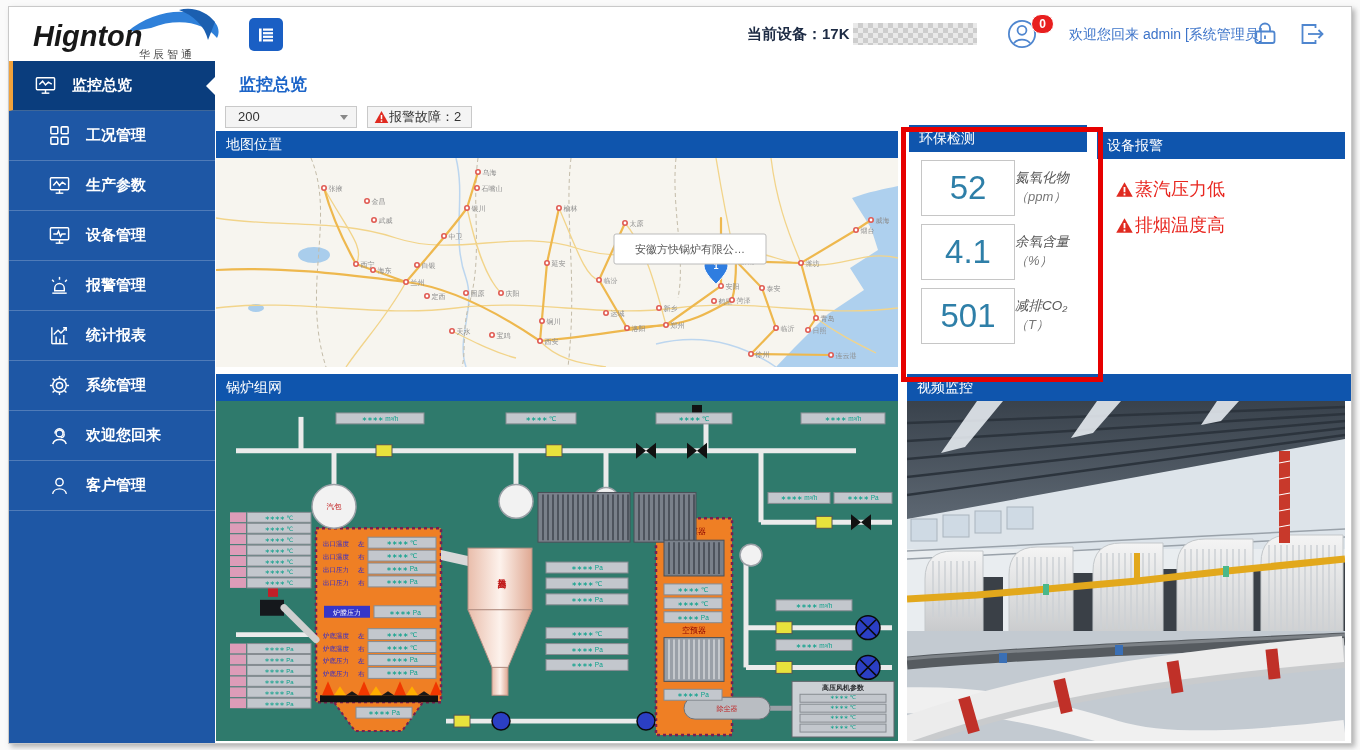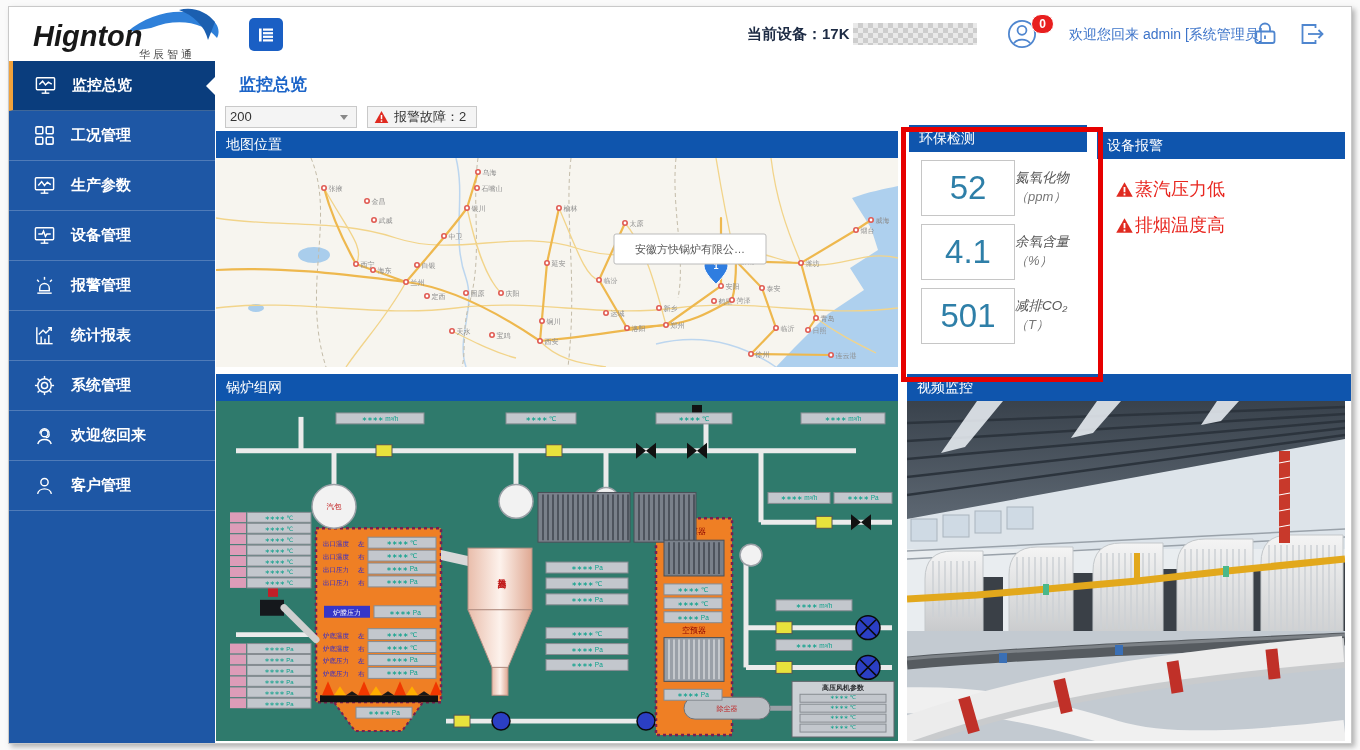--- a/index.html
+++ b/index.html
@@ -18,35 +18,35 @@
           background-image:linear-gradient(45deg,#cdcdcd 25%,transparent 25%,transparent 75%,#cdcdcd 75%),
                            linear-gradient(45deg,#cdcdcd 25%,#e9e9e9 25%,#e9e9e9 75%,#cdcdcd 75%);
           background-size:10px 10px;background-position:0 0,5px 5px;}
   .user-ic{position:absolute;left:998px;top:12px;width:30px;height:30px;cursor:pointer;}
   .badge{position:absolute;left:1022px;top:7px;min-width:17px;height:18px;border-radius:10px;background:#e81f1f;
          border:1px solid #fff;color:#fff;font-size:12px;font-weight:bold;text-align:center;line-height:18px;padding:0 2px;}
   .welcome{position:absolute;left:1060px;top:19px;font-size:14px;color:#3d74c9;white-space:nowrap;}
   .hicon{position:absolute;top:13px;width:28px;height:28px;cursor:pointer;}
   
   .sidebar{position:absolute;left:0;top:54px;width:206px;bottom:0;background:#1e57a5;}
-  .side-item{height:49px;display:flex;align-items:center;gap:15px;padding-left:24px;color:#fff;
+  .side-item{height:49px;display:flex;align-items:center;gap:15px;padding-left:39px;color:#fff;
              font-size:15px;font-weight:bold;border-bottom:1px solid rgba(255,255,255,.22);cursor:pointer;position:relative;}
   .side-item.active{background:#0a3d7d;padding-left:21px;border-left:4px solid #f0a23c;}
   .side-item.active::after{content:"";position:absolute;right:0;top:50%;margin-top:-9px;
              border-top:9px solid transparent;border-bottom:9px solid transparent;border-right:9px solid #fff;}
   .sicon{width:23px;height:23px;display:inline-flex;}
   
   .content{position:absolute;left:206px;top:54px;right:0;bottom:0;background:#fff;overflow:hidden;}
   .page-title{position:absolute;left:24px;top:12px;font-size:17px;font-weight:bold;color:#1b64c8;}
   .select-box{position:absolute;left:10px;top:45px;width:132px;height:22px;background:#f4f4f4;border:1px solid #c9c9c9;
-              font-size:13px;color:#333;line-height:20px;padding-left:4px;box-sizing:border-box;cursor:pointer;}
+              font-size:13px;color:#333;line-height:20px;padding-left:12px;box-sizing:border-box;cursor:pointer;}
   .select-box .caret{position:absolute;right:8px;top:8px;width:0;height:0;
               border-left:4px solid transparent;border-right:4px solid transparent;border-top:5px solid #888;}
   .alarm-chip{position:absolute;left:152px;top:45px;height:22px;background:#f4f4f4;border:1px solid #c9c9c9;
-              font-size:13px;color:#333;display:flex;align-items:center;gap:5px;padding:0 10px 0 6px;box-sizing:border-box;}
+              font-size:13px;color:#333;display:flex;align-items:center;padding:0 10px 0 6px;box-sizing:border-box;}
   .panel{position:absolute;background:#fff;}
   .panel-hd{height:27px;background:#0f55ad;color:#fff;font-size:14px;line-height:27px;padding-left:10px;}
   #panel-map{left:1px;top:70px;width:682px;}
   #panel-env{left:694px;top:64px;width:178px;height:233px;}
   #panel-alarms{left:882px;top:71px;width:248px;height:235px;}
   #panel-boiler{left:1px;top:313px;width:682px;}
   #panel-video{left:692px;top:313px;width:494px;}
   #annotation{position:absolute;left:686px;top:66px;width:192px;height:245px;border:5px solid #e60000;
               z-index:40;pointer-events:none;}
   .metric{display:flex;align-items:center;margin:8px 0 0 12px;}

